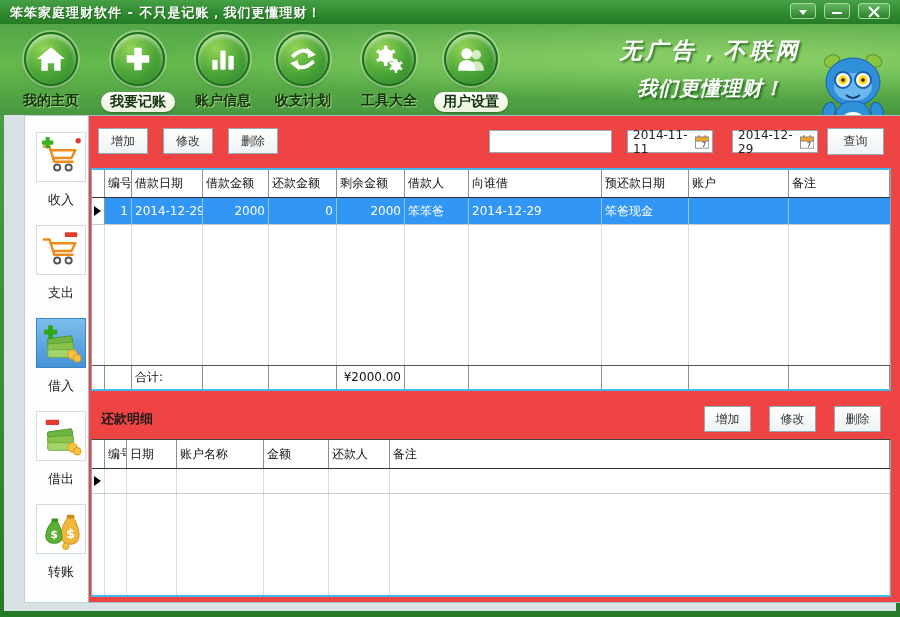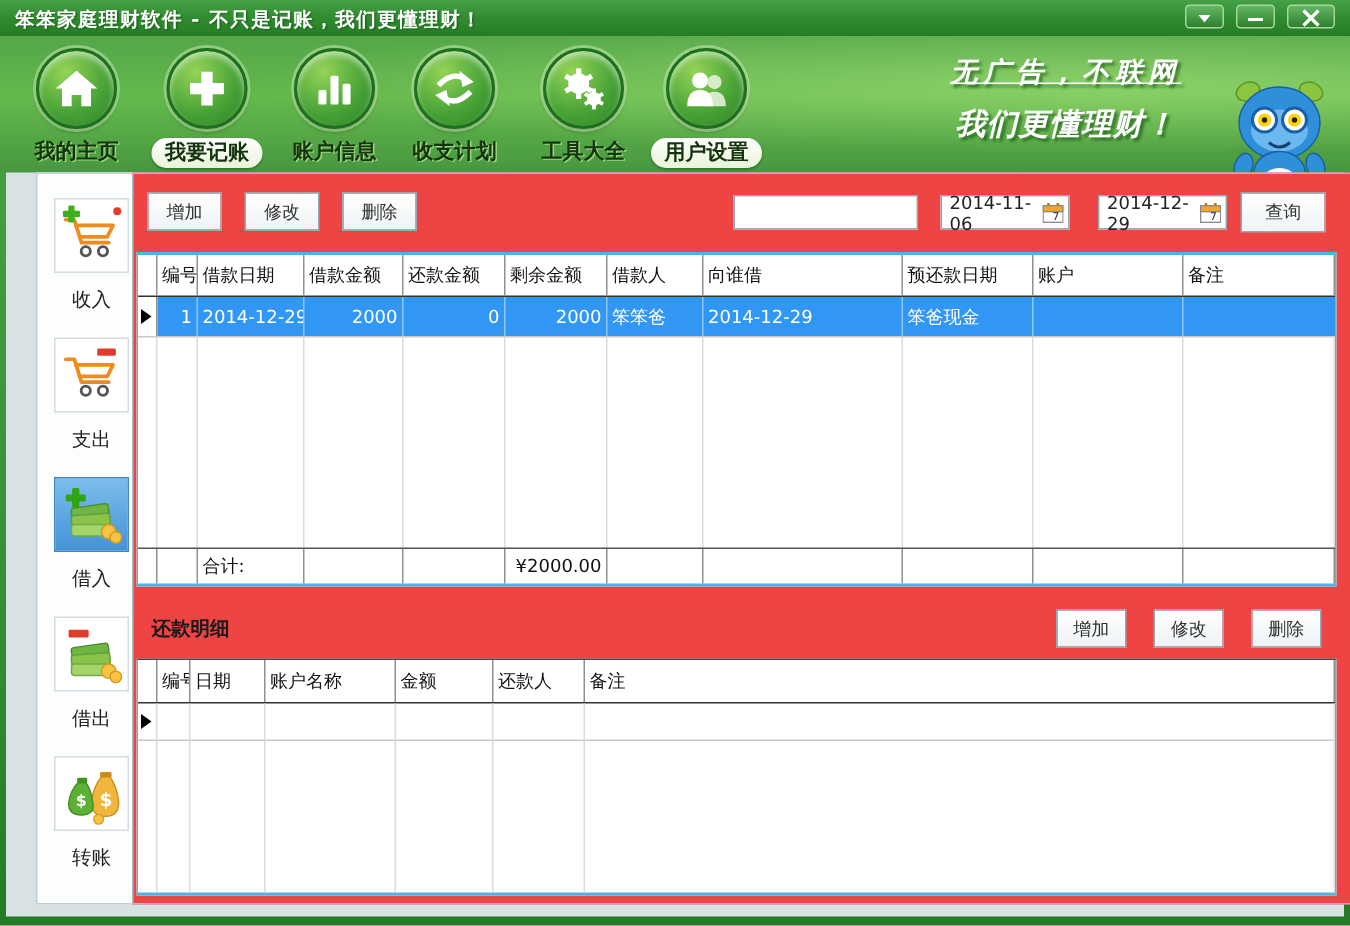--- a/index.html
+++ b/index.html
@@ -32,21 +32,21 @@
                 box-shadow:0 0 0 2px rgba(220,245,200,.45), inset 0 3px 4px rgba(255,255,255,.55), 0 2px 3px rgba(0,40,0,.35);
                 display:flex; align-items:center; justify-content:center; }
   .nav-circle svg { width:30px; height:30px; }
   .nav-label { display:inline-block; margin-top:6px; font-size:14px; font-weight:bold; color:#14340d;
                text-shadow:1px 1px 0 rgba(220,255,180,.55); white-space:nowrap; }
   .nav-label.capsule { background:linear-gradient(180deg,#ffffff,#e9f3d9); border-radius:10px; padding:1px 9px;
                        box-shadow:0 1px 2px rgba(0,40,0,.4); text-shadow:none; }
   .slogan { position:absolute; left:608px; top:12px; width:205px; text-align:center; color:#fff;
             font-family:"DejaVu Serif","Liberation Serif",serif; font-style:italic; font-weight:bold;
             text-shadow:2px 2px 2px rgba(0,60,0,.55); }
-  .slogan .l1 { font-size:18px; letter-spacing:4px;text-decoration:underline; }
+  .slogan .l1 { font-size:22px; letter-spacing:4px; }
   .slogan .l2 { font-size:20px; letter-spacing:1px; margin-top:9px; }
   .mascot { position:absolute; left:815px; top:27px; }
 
   
   .content { position:absolute; left:4px; right:4px; top:115px; bottom:6px; background:#d8e2e4; }
 
   .sidebar { position:absolute; left:20px; top:0; width:74px; bottom:8px;
              background:#fcfdfd; border:1px solid #c2d0d4; }
   .side-item { margin-top:16px; text-align:center; cursor:pointer; }
   .icon-box { width:50px; height:50px; margin:0 auto; background:#fff; border:1px solid #d4dcde;
@@ -318,21 +318,21 @@
 
     <div class="main-panel">
 
       <button class="btn tb-btn" style="left:9px">增加</button>
       <button class="btn tb-btn" style="left:74px">修改</button>
       <button class="btn tb-btn" style="left:139px">删除</button>
 
       <input class="search-input" type="text" value="" style="">
 
       <div class="date-box" style="left:538px">
-        <span>2014-11-06</span>
+        <span>2014-11-11</span>
         <svg class="cal" width="16" height="16" viewBox="0 0 16 16">
           <rect x="3.5" y="0.5" width="2" height="4" fill="#b97d10"></rect>
             <rect x="10.5" y="0.5" width="2" height="4" fill="#b97d10"></rect>
           <rect x="0.5" y="2.5" width="15" height="12.5" fill="#fff" stroke="#8a8a8a"></rect>
           <rect x="0.5" y="2.5" width="15" height="4.5" fill="#f5a623" stroke="#8a8a8a"></rect>
           <text x="7.5" y="13.5" font-size="8" fill="#222" font-family="DejaVu Sans, sans-serif">7</text>
         </svg>
       </div>
 
       <div class="date-box" style="left:643px">

